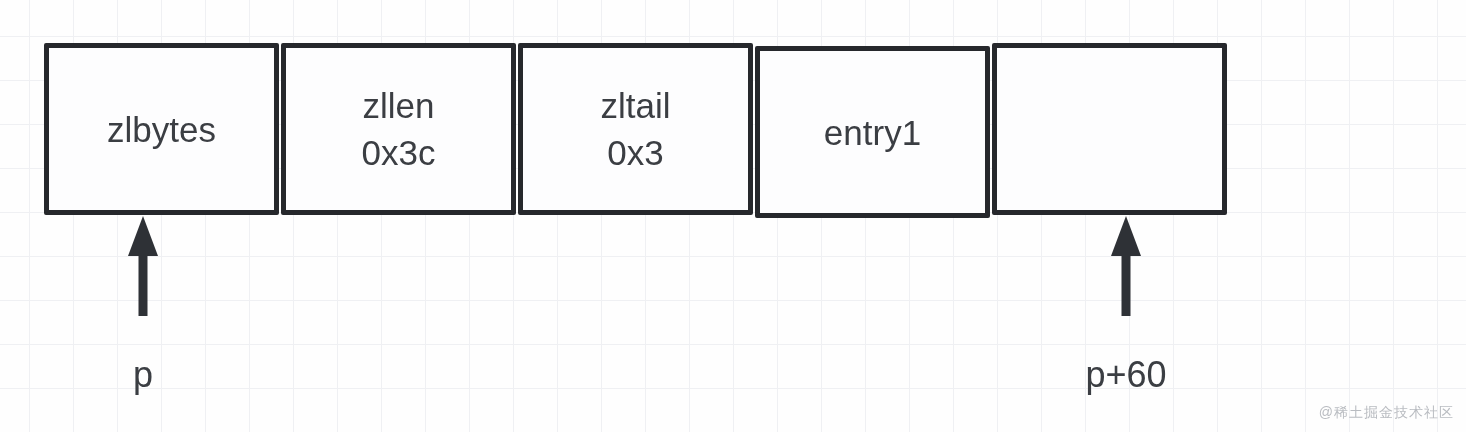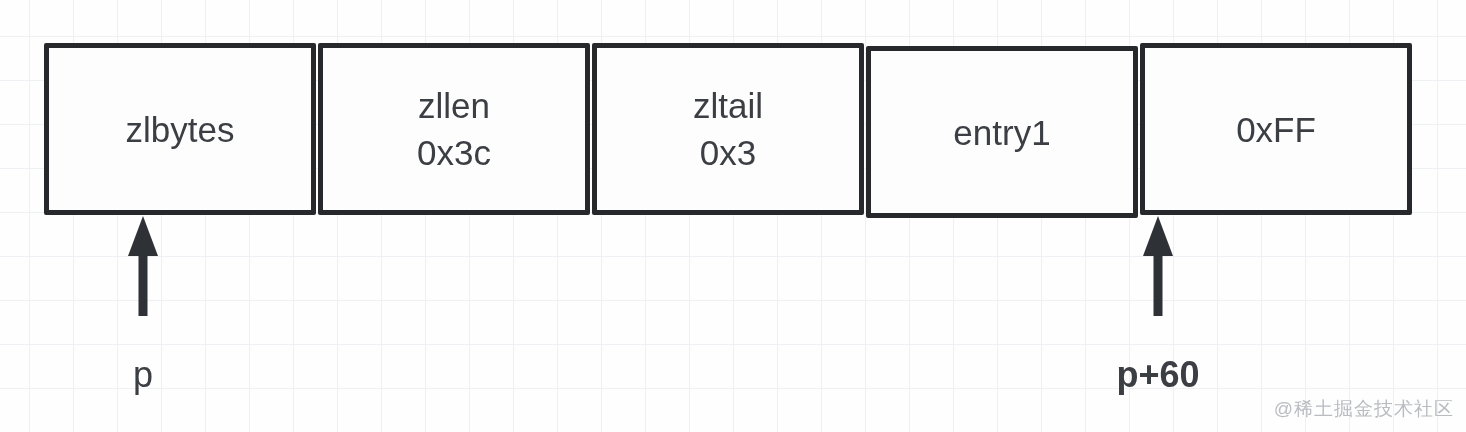--- a/index.html
+++ b/index.html
@@ -15,21 +15,21 @@
     background-size: 44px 44px;
     background-position: -15px -8px;
     font-family: "Liberation Sans", "DejaVu Sans", sans-serif;
     color: #3b3e43;
   }
 
   .row {
     position: absolute;
     left: 44px;
     top: 43px;
-    width: 1368px;
+    width: 1183px;
     height: 172px;
     display: flex;
     gap: 2px;
   }
   .box {
     flex: 1 1 0;
     box-sizing: border-box;
     border: 5px solid #26282c;
     border-radius: 2px;
     background: #fdfdfe;
@@ -45,34 +45,34 @@
 
   .pointer {
     position: absolute;
     top: 216px;
     width: 100px;
     display: flex;
     flex-direction: column;
     align-items: center;
   }
   .pointer-p   { left: 93px;  }
-  .pointer-p60 { left: 1108px; font-weight: bold; }
+  .pointer-p60 { left: 1076px; }
   .pointer svg { display: block; }
   .pointer-label {
     margin-top: 40px;
     font-size: 36px;
     line-height: 38px;
     color: #3b3e43;
   }
 
   .watermark {
     position: absolute;
     right: 12px;
     bottom: 10px;
-    font-size: 19px;
+    font-size: 14px;
     letter-spacing: 1px;
     color: #b9bcc1;
   }
 </style>
 </head>
 <body>
 
 <div class="canvas">
 
   <div class="row">
@@ -92,21 +92,20 @@
     </div>
 
     <div class="box offset-down">
       <span>entry1</span>
 
     </div>
 
 
 
     <div class="box">
-      <span>0xFF</span>
     </div>
 
   </div>
 
   <div class="pointer pointer-p">
     <svg width="30" height="100" viewBox="0 0 30 100" aria-hidden="true">
       <polygon points="15,0 30,40 19.5,40 19.5,100 10.5,100 10.5,40 0,40" fill="#2e3136"></polygon>
     </svg>
     <div class="pointer-label">p</div>
   </div>

